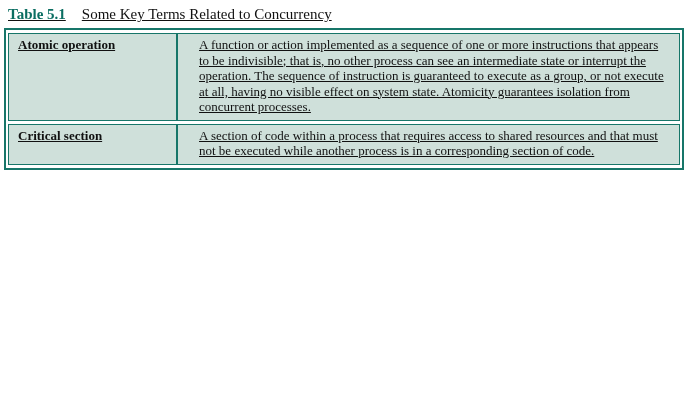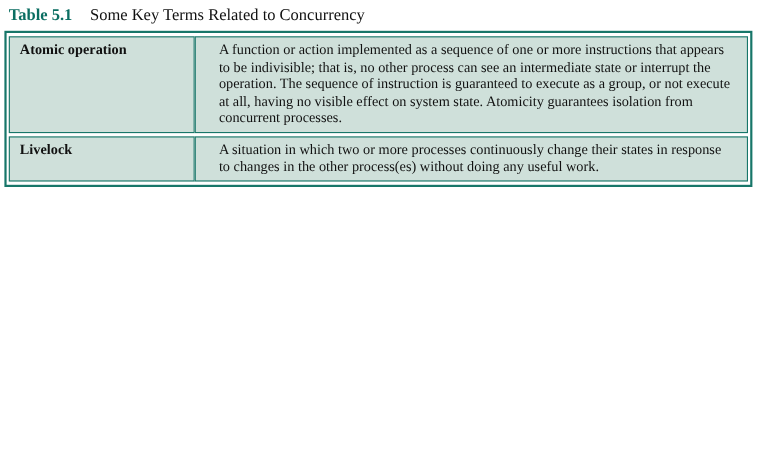--- a/index.html
+++ b/index.html
@@ -9,20 +9,21 @@
   }
   body {
     width: 688px;
     height: 411px;
     font-family: "Liberation Serif", serif;
     color: #111111;
     box-sizing: border-box;
   }
   .page {
     padding: 3px 4px 0 4px;
+    text-decoration: underline;
   }
   .caption {
     font-size: 15px;
     line-height: 1.2;
     margin: 2px 0 5px 4px;
     white-space: nowrap;
   }
   .caption .caption-label {
     color: #0b6e62;
     font-weight: bold;
@@ -70,20 +71,20 @@
   </div>
 
   <div class="table-wrap">
     <table class="terms">
       <tbody>
         <tr>
           <td class="term">Atomic operation</td>
           <td class="def">A function or action implemented as a sequence of one or more instructions that appears to be indivisible; that is, no other process can see an intermediate state or interrupt the operation. The sequence of instruction is guaranteed to execute as a group, or not execute at all, having no visible effect on system state. Atomicity guarantees isolation from concurrent processes.</td>
         </tr>
         <tr>
-          <td class="term">Livelock</td>
-          <td class="def">A situation in which two or more processes continuously change their states in response to changes in the other process(es) without doing any useful work.</td>
+          <td class="term">Critical section</td>
+          <td class="def">A section of code within a process that requires access to shared resources and that must not be executed while another process is in a corresponding section of code.</td>
         </tr>
       </tbody>
     </table>
   </div>
 
 </div>
 
 </body></html>

